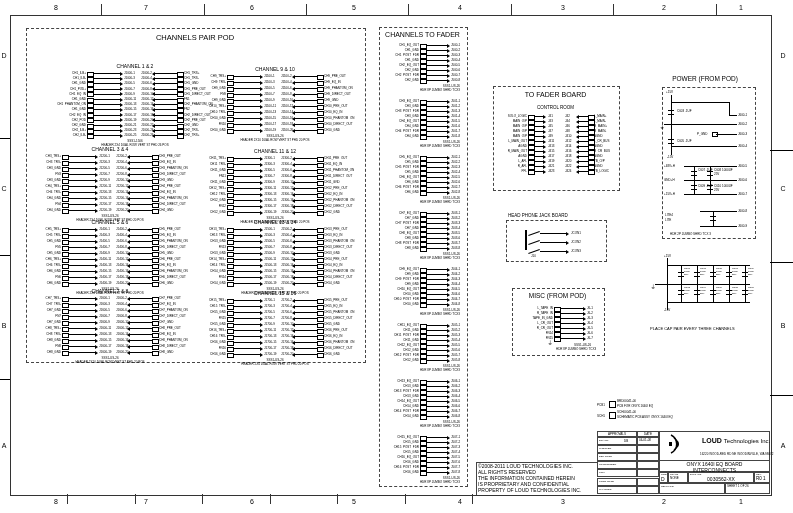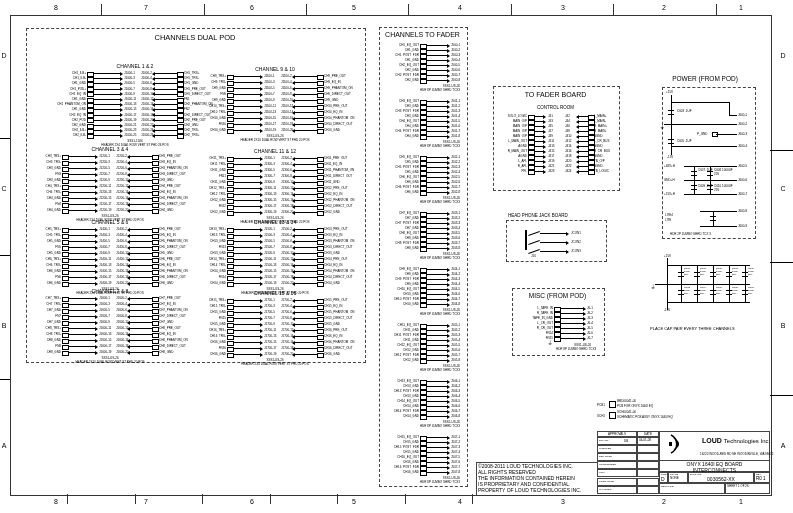--- a/index.html
+++ b/index.html
@@ -81,21 +81,21 @@
   <div class="zlabel" style="left:773px;top:52px;">D</div>
   <div class="hline" style="left:770px;top:150px;width:23px;"></div>
   <div class="zlabel" style="left:773px;top:185px;">C</div>
   <div class="hline" style="left:770px;top:262px;width:23px;"></div>
   <div class="zlabel" style="left:773px;top:322px;">B</div>
   <div class="hline" style="left:770px;top:395px;width:23px;"></div>
   <div class="zlabel" style="left:773px;top:442px;">A</div>
 </div>
 
 <div class="abs dotted" style="left:26px;top:28px;width:338px;height:333px;"></div>
-<div class="title" style="left:26px;top:33px;width:338px;">CHANNELS DUAL POD</div>
+<div class="title" style="left:26px;top:33px;width:338px;">CHANNELS PAIR POD</div>
 
 <div id="ch-groups">
     <div>
       <div class="ch-title" style="left:60px;top:63px;width:150px;">CHANNEL 1 &amp; 2</div>
       <div class="pinrow" style="left:87px;top:71px;width:40px;">
         <span class="lbl-l">CH1_ILB+</span>
         <span class="box" style="left:0;"></span>
         <span class="wire" style="left:6px;width:28px;"></span>
         <span class="arrow" style="left:33px;border-left:3px solid #000;"></span>
         <span class="pnum" style="left:37px;">J1000-1</span>

